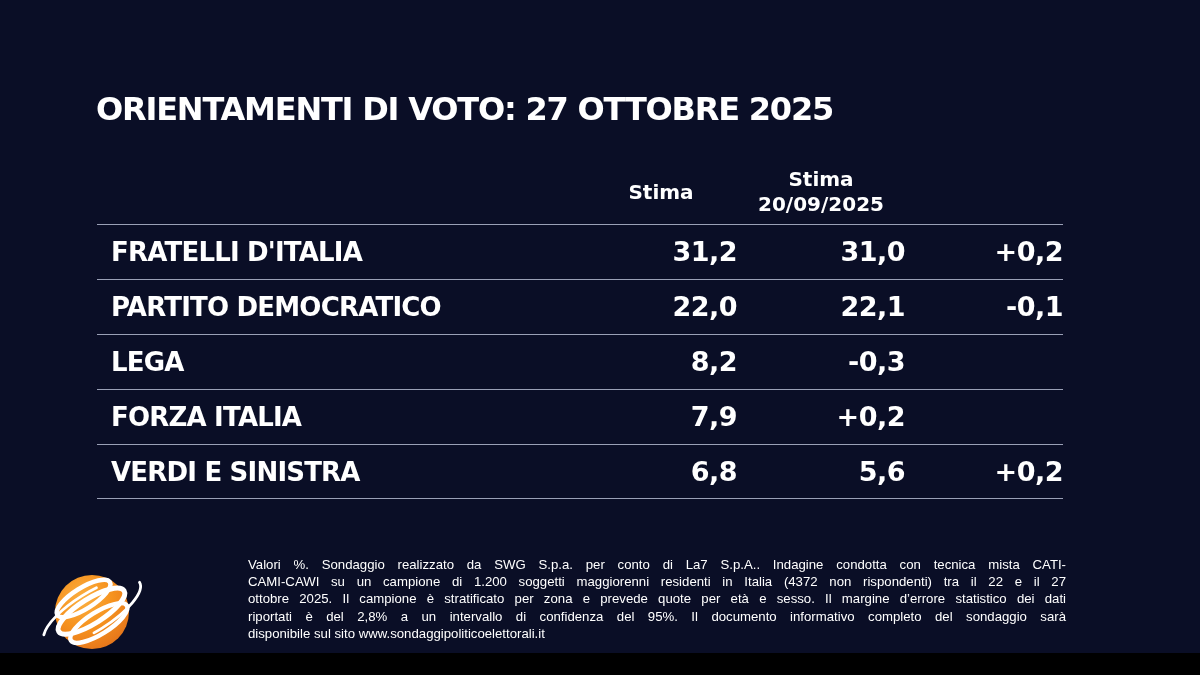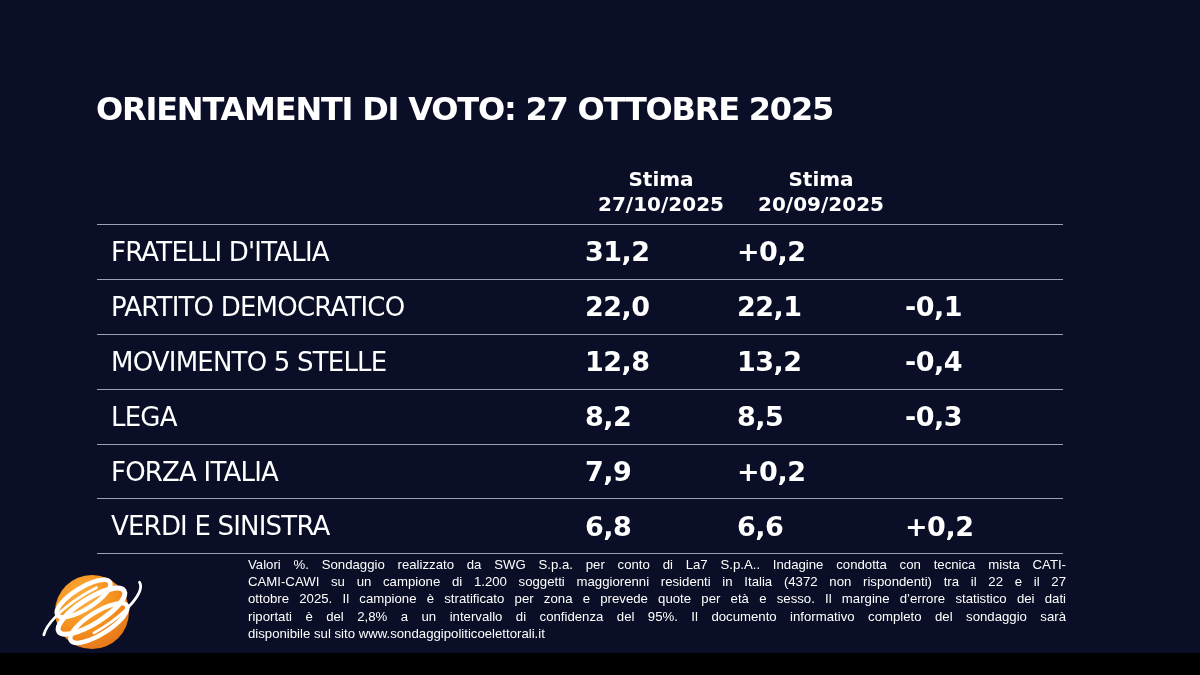--- a/index.html
+++ b/index.html
@@ -29,24 +29,24 @@
   .th{
     text-align:center;font-size:20px;font-weight:bold;line-height:1.25;
   }
   .th-trend{padding-top:10px;}
   .trow{
     height:53.9px;
     border-top:1.5px solid var(--divider);
   }
   .trow:last-child{border-bottom:1.5px solid var(--divider);}
   .party{
-    padding-left:14px;font-size:26px;font-weight:normal;letter-spacing:-0.8px;white-space:nowrap;
+    padding-left:14px;font-size:26px;font-weight:bold;letter-spacing:-0.8px;white-space:nowrap;
   }
   .num{
-    text-align:left;font-size:27px;font-weight:bold;letter-spacing:-0.5px;
+    text-align:right;font-size:27px;font-weight:bold;letter-spacing:-0.5px;
   }
   .logo{
     position:absolute;left:30px;top:550px;width:230px;height:118px;
   }
   .logo svg{position:absolute;left:0;top:0;}
   .disclaimer{
     position:absolute;left:248px;top:556px;width:818px;
     font-family:"Liberation Sans",sans-serif;
     font-size:13.2px;line-height:17.2px;color:var(--txt);
   }
@@ -59,65 +59,58 @@
 <div class="stage">
 
   <div class="title">ORIENTAMENTI DI VOTO: 27 OTTOBRE 2025</div>
 
   <div class="table">
 
     <div class="grid-row thead">
       <div></div>
       <div class="th">
         <div>Stima</div>
-        <div>27/10/2025</div>
       </div>
       <div class="th">
         <div>Stima</div>
         <div>20/09/2025</div>
       </div>
     </div>
 
     <div class="grid-row trow">
       <div class="party">FRATELLI D'ITALIA</div>
       <div class="num">31,2</div>
+      <div class="num">31,0</div>
       <div class="num">+0,2</div>
     </div>
 
     <div class="grid-row trow">
       <div class="party">PARTITO DEMOCRATICO</div>
       <div class="num">22,0</div>
       <div class="num">22,1</div>
       <div class="num">-0,1</div>
     </div>
 
-    <div class="grid-row trow">
-      <div class="party">MOVIMENTO 5 STELLE</div>
-      <div class="num">12,8</div>
-      <div class="num">13,2</div>
-      <div class="num">-0,4</div>
-    </div>
 
     <div class="grid-row trow">
       <div class="party">LEGA</div>
       <div class="num">8,2</div>
-      <div class="num">8,5</div>
       <div class="num">-0,3</div>
     </div>
 
     <div class="grid-row trow">
       <div class="party">FORZA ITALIA</div>
       <div class="num">7,9</div>
       <div class="num">+0,2</div>
     </div>
 
     <div class="grid-row trow">
       <div class="party">VERDI E SINISTRA</div>
       <div class="num">6,8</div>
-      <div class="num">6,6</div>
+      <div class="num">5,6</div>
       <div class="num">+0,2</div>
     </div>
 
   </div>
 
   <div class="logo">
     <svg width="150" height="124" viewBox="0 0 150 124">
       <defs>
         <radialGradient id="globeGrad" cx="38%" cy="32%" r="80%">
           <stop offset="0%" stop-color="#fbb042"></stop>

